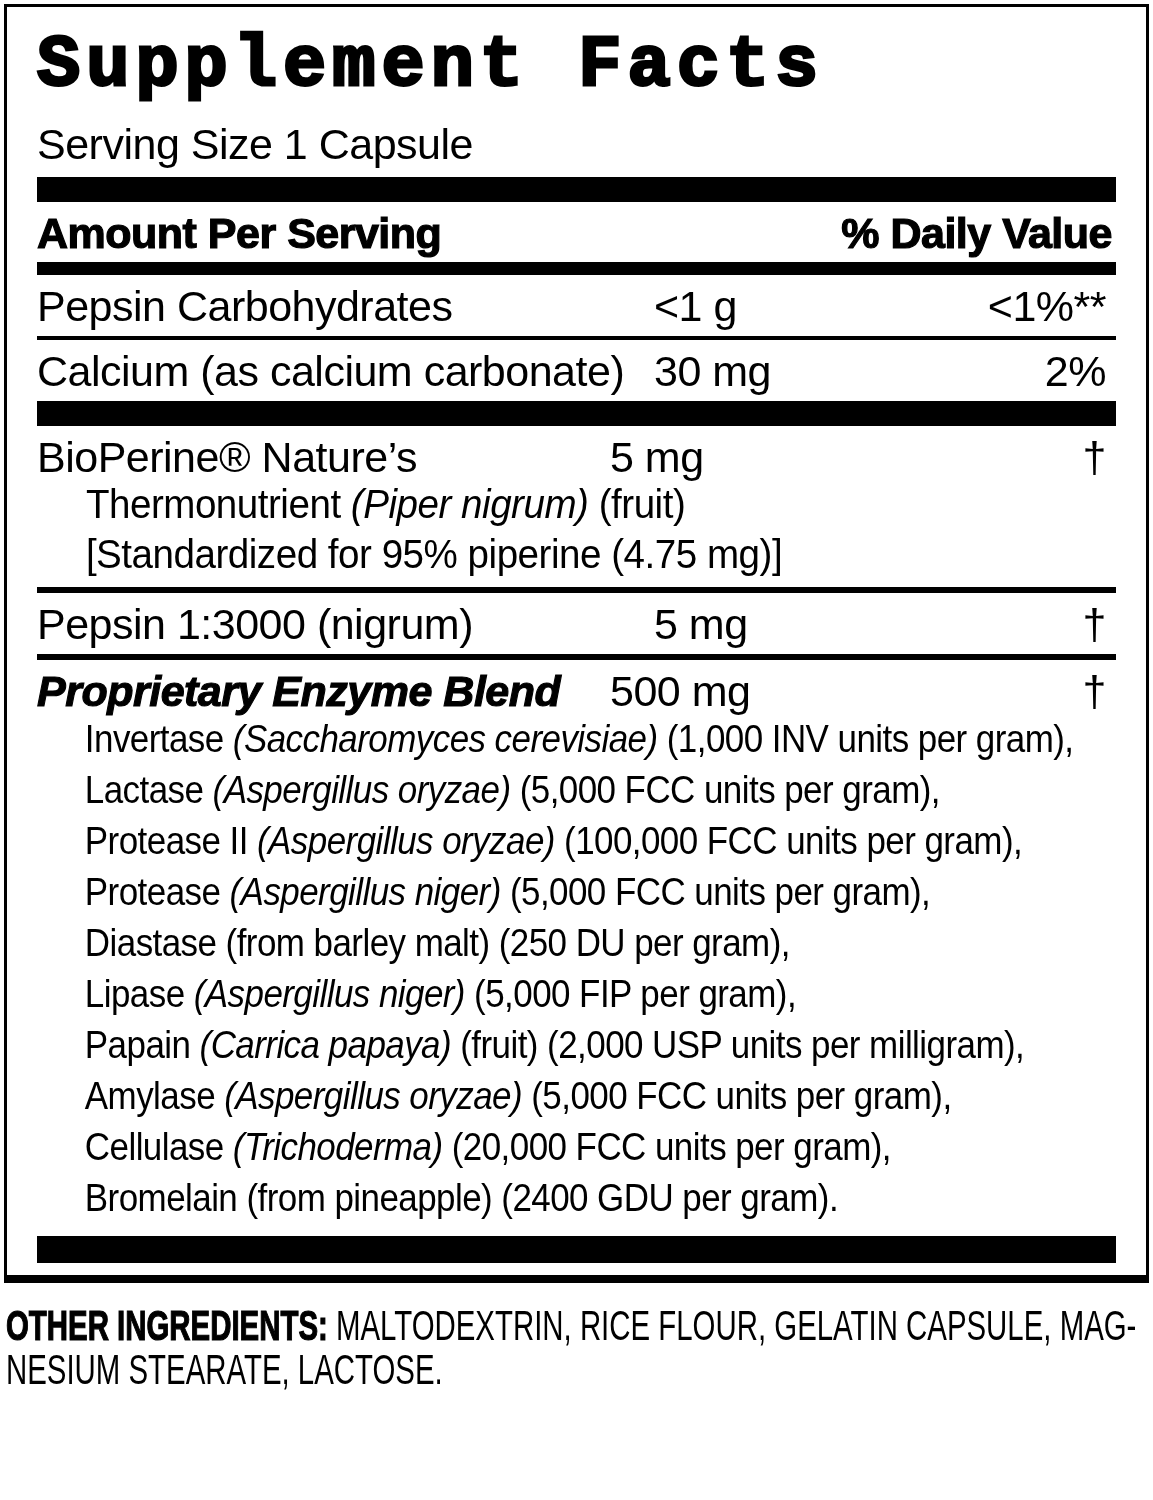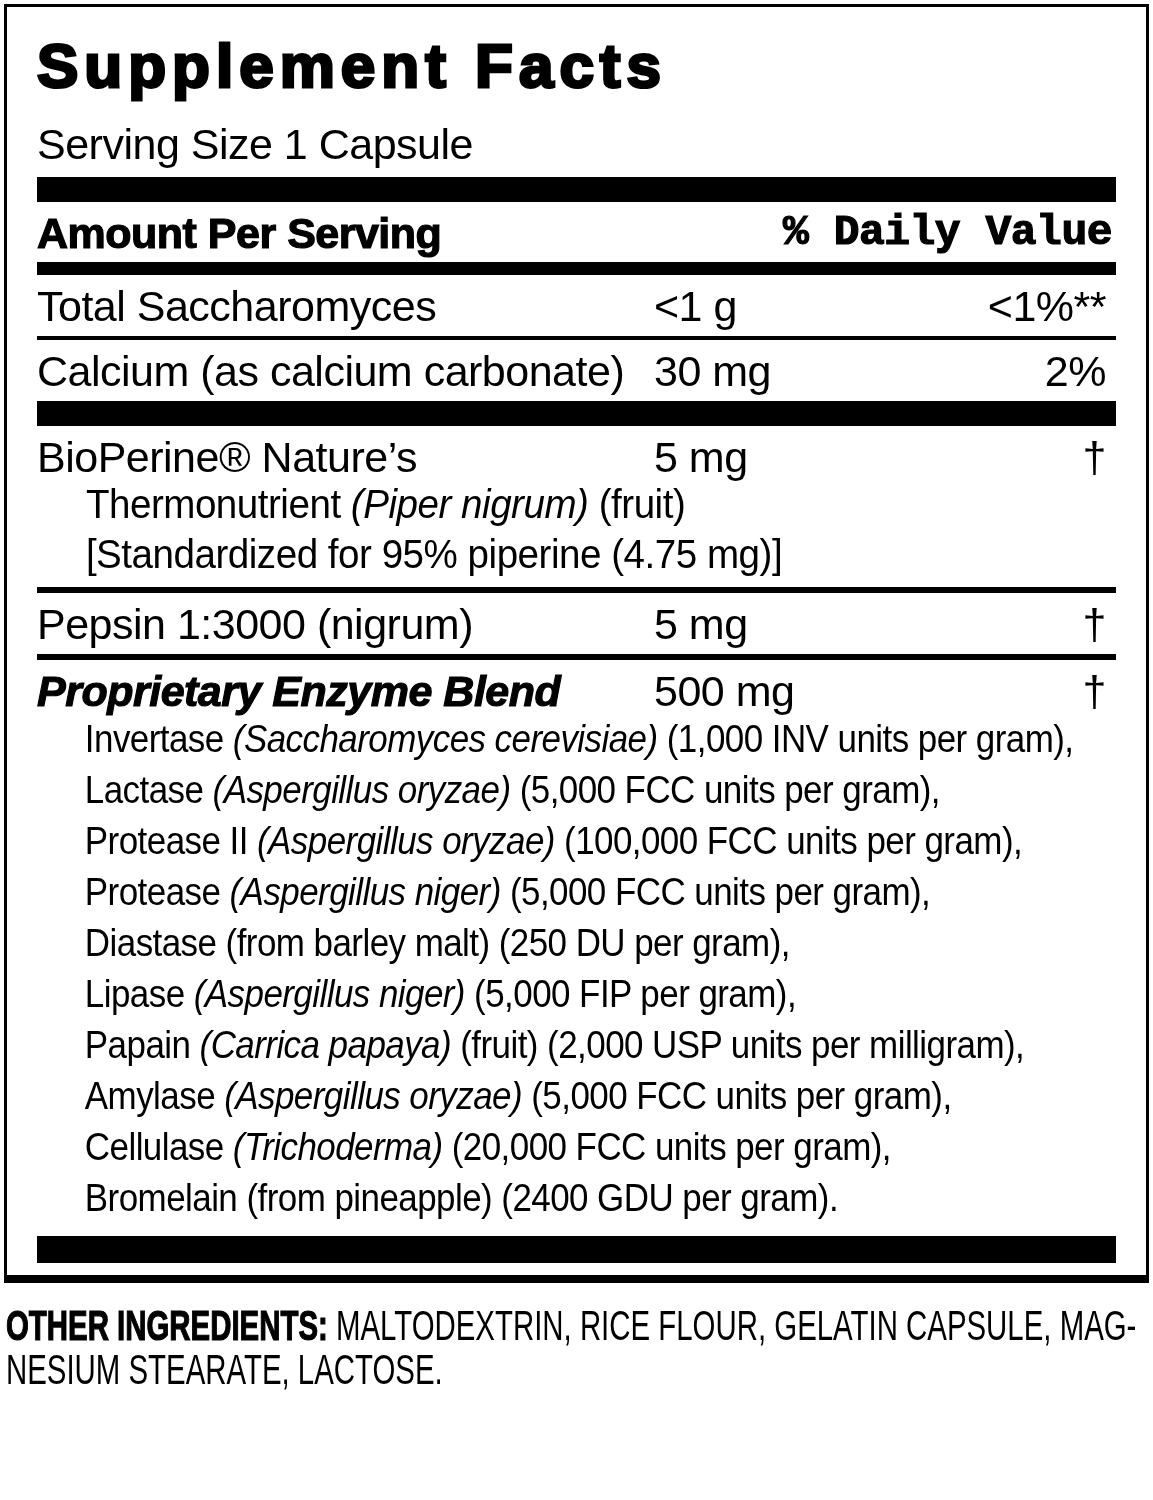--- a/index.html
+++ b/index.html
@@ -7,26 +7,27 @@
   body { font-family:"Liberation Sans", sans-serif; -webkit-font-smoothing:antialiased; }
 
   .facts-box {
     margin:4px 4px 0 4px;
     border:3px solid #000;
     border-bottom-width:8px;
     padding:14px 30px 12px 30px;
   }
 
   .facts-title {
-    font-size:62px;
+    font-size:72px;
     line-height:90px;
     font-weight:bold;
     letter-spacing:6px;
     -webkit-text-stroke:3px #000;
     white-space:nowrap;
+    font-family:Liberation Mono, monospace;
   }
 
   .serving-size {
     margin-top:8px;
     font-size:43px;
     line-height:50px;
     letter-spacing:-0.5px;
   }
 
   .bar { background:#000; }
@@ -41,35 +42,35 @@
     display:flex;
     justify-content:space-between;
     align-items:center;
     padding:9px 0 7px 0;
     font-size:43px;
     line-height:44px;
     font-weight:bold;
     -webkit-text-stroke:1.2px #000;
     letter-spacing:-0.5px;
   }
-  .header-row .dv-head { padding-right:4px;font-family:Liberation Mono, monospace; }
+  .header-row .dv-head { padding-right:4px; }
 
   .row {
     display:grid;
     grid-template-columns:1fr 250px 212px;
     align-items:baseline;
     font-size:43px;
     line-height:44px;
     letter-spacing:-0.5px;
     padding:9px 0 8px 0;
   }
   .row .amount { text-align:left; }
   .row .dv     { text-align:right; padding-right:10px; }
 
-  .row-tight { padding-bottom:0; }
+  .row-tight { padding-bottom:0;gap:44px; }
 
   .blend-head .name {
     font-weight:bold;
     font-style:italic;
     -webkit-text-stroke:1.1px #000;
   }
 
   .sub-line {
     font-size:41px;
     line-height:50px;
@@ -133,21 +134,21 @@
   <div class="bar bar-thick"></div>
 
   <div class="header-row">
     <span>Amount Per Serving</span>
     <span class="dv-head">% Daily Value</span>
   </div>
 
   <div class="bar bar-medium"></div>
 
   <div class="row">
-    <span class="name">Total Saccharomyces</span>
+    <span class="name">Pepsin Carbohydrates</span>
     <span class="amount">&lt;1 g</span>
     <span class="dv">&lt;1%**</span>
   </div>
 
   <div class="rule-single"></div>
 
   <div class="row">
     <span class="name">Calcium (as calcium carbonate)</span>
     <span class="amount">30 mg</span>
     <span class="dv">2%</span>

